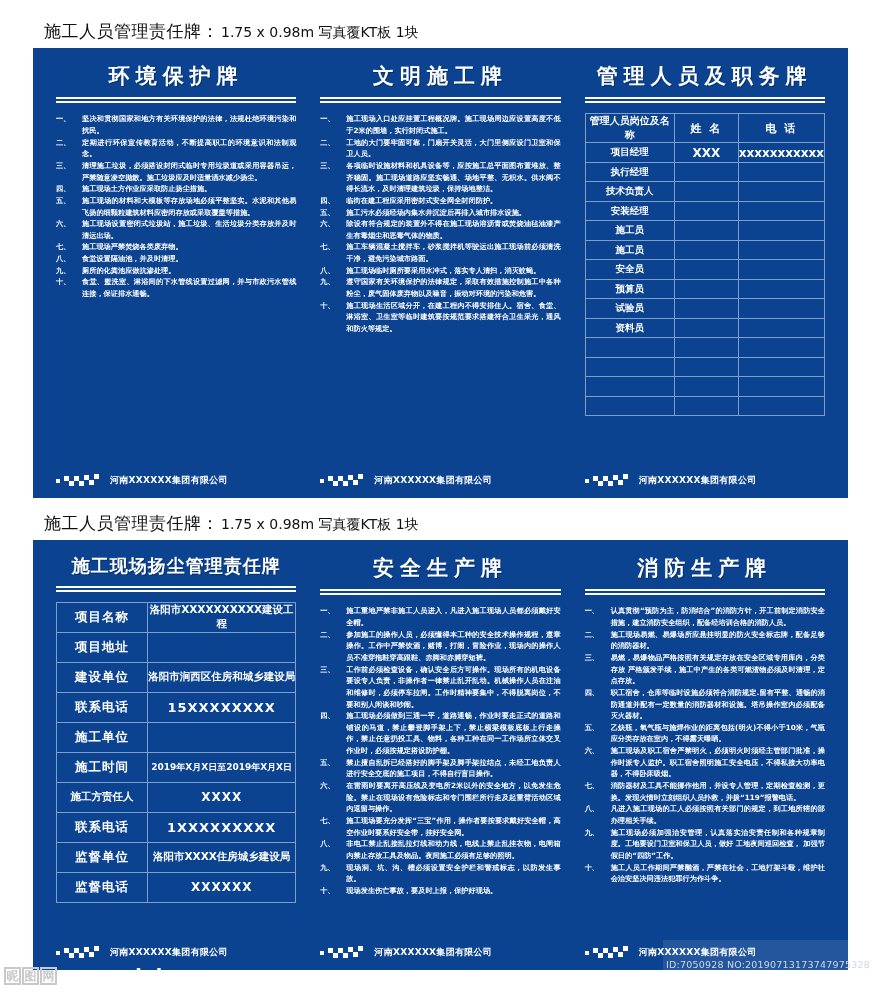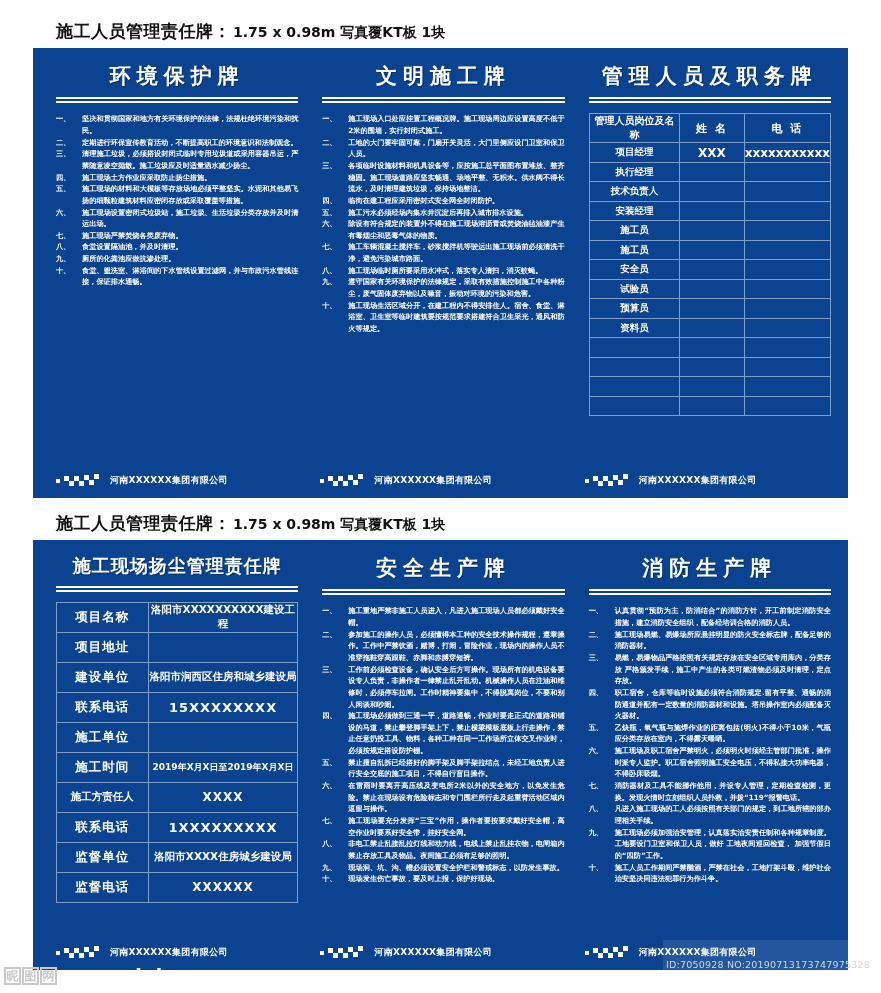--- a/index.html
+++ b/index.html
@@ -7,42 +7,42 @@
     width: 881px; height: 993px;
     background: #ffffff;
     font-family: "DejaVu Sans", "Liberation Sans", sans-serif;
     overflow: hidden;
   }
   .page { position: relative; width: 881px; height: 993px; background: #fff; }
 
   
   .caption {
     position: absolute;
-    left: 56px;
+    left: 44px;
     color: #111;
     white-space: nowrap;
-    font-weight: bold;
+    font-weight: normal;
   }
   .caption .cap-main { font-size: 17px; letter-spacing: .5px; }
   .caption .cap-sub  { font-size: 14px; margin-left: 2px; }
 
   
   .board {
     position: absolute;
     left: 33px;
     width: 815px;
     background: #0b4391;
     border: 1px solid #0b4391;
     display: flex;
     flex-direction: column;
   }
   .board-inner {
     flex: 1 1 auto;
     display: flex;
-    padding: 14px 4px 0 10px;
+    padding: 14px 10px 0 10px;
     gap: 0;
   }
   .panel {
     flex: 1 1 0;
     padding: 0 12px;
     display: flex;
     flex-direction: column;
     min-width: 0;
   }
 
@@ -332,26 +332,26 @@
                 <td>施工员</td>
                 <td class="val"></td>
                 <td class="val"></td>
               </tr>
             <tr>
                 <td>安全员</td>
                 <td class="val"></td>
                 <td class="val"></td>
               </tr>
             <tr>
+                <td>预算员</td>
+                <td class="val"></td>
+                <td class="val"></td>
+              </tr>
+            <tr>
                 <td>试验员</td>
-                <td class="val"></td>
-                <td class="val"></td>
-              </tr>
-            <tr>
-                <td>预算员</td>
                 <td class="val"></td>
                 <td class="val"></td>
               </tr>
             <tr>
                 <td>资料员</td>
                 <td class="val"></td>
                 <td class="val"></td>
               </tr>
             <tr>
                 <td></td>

